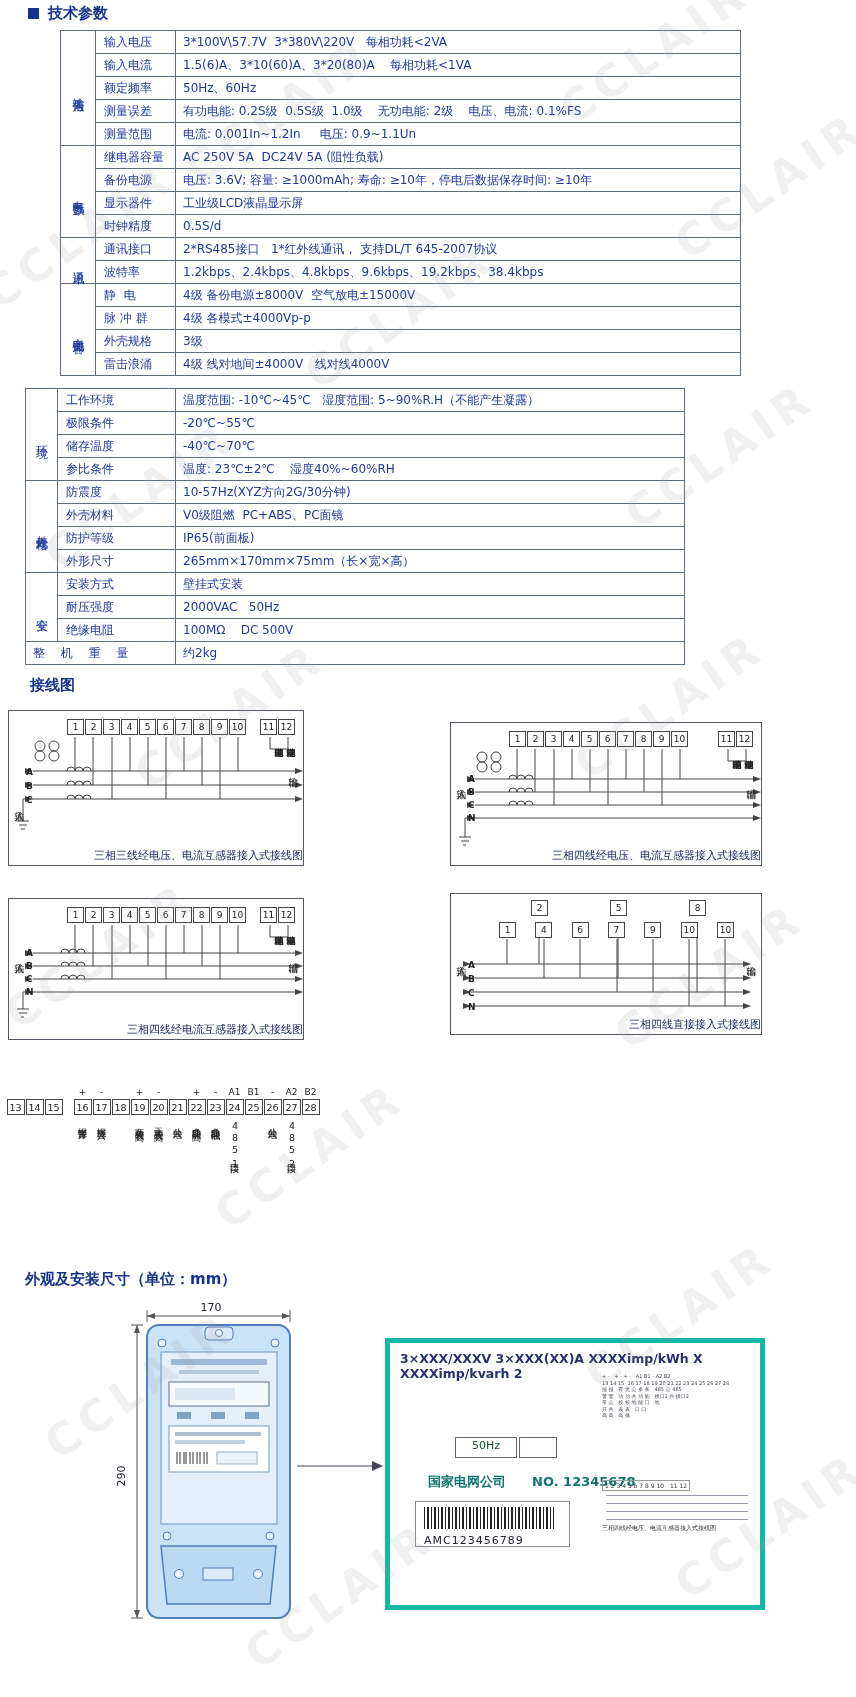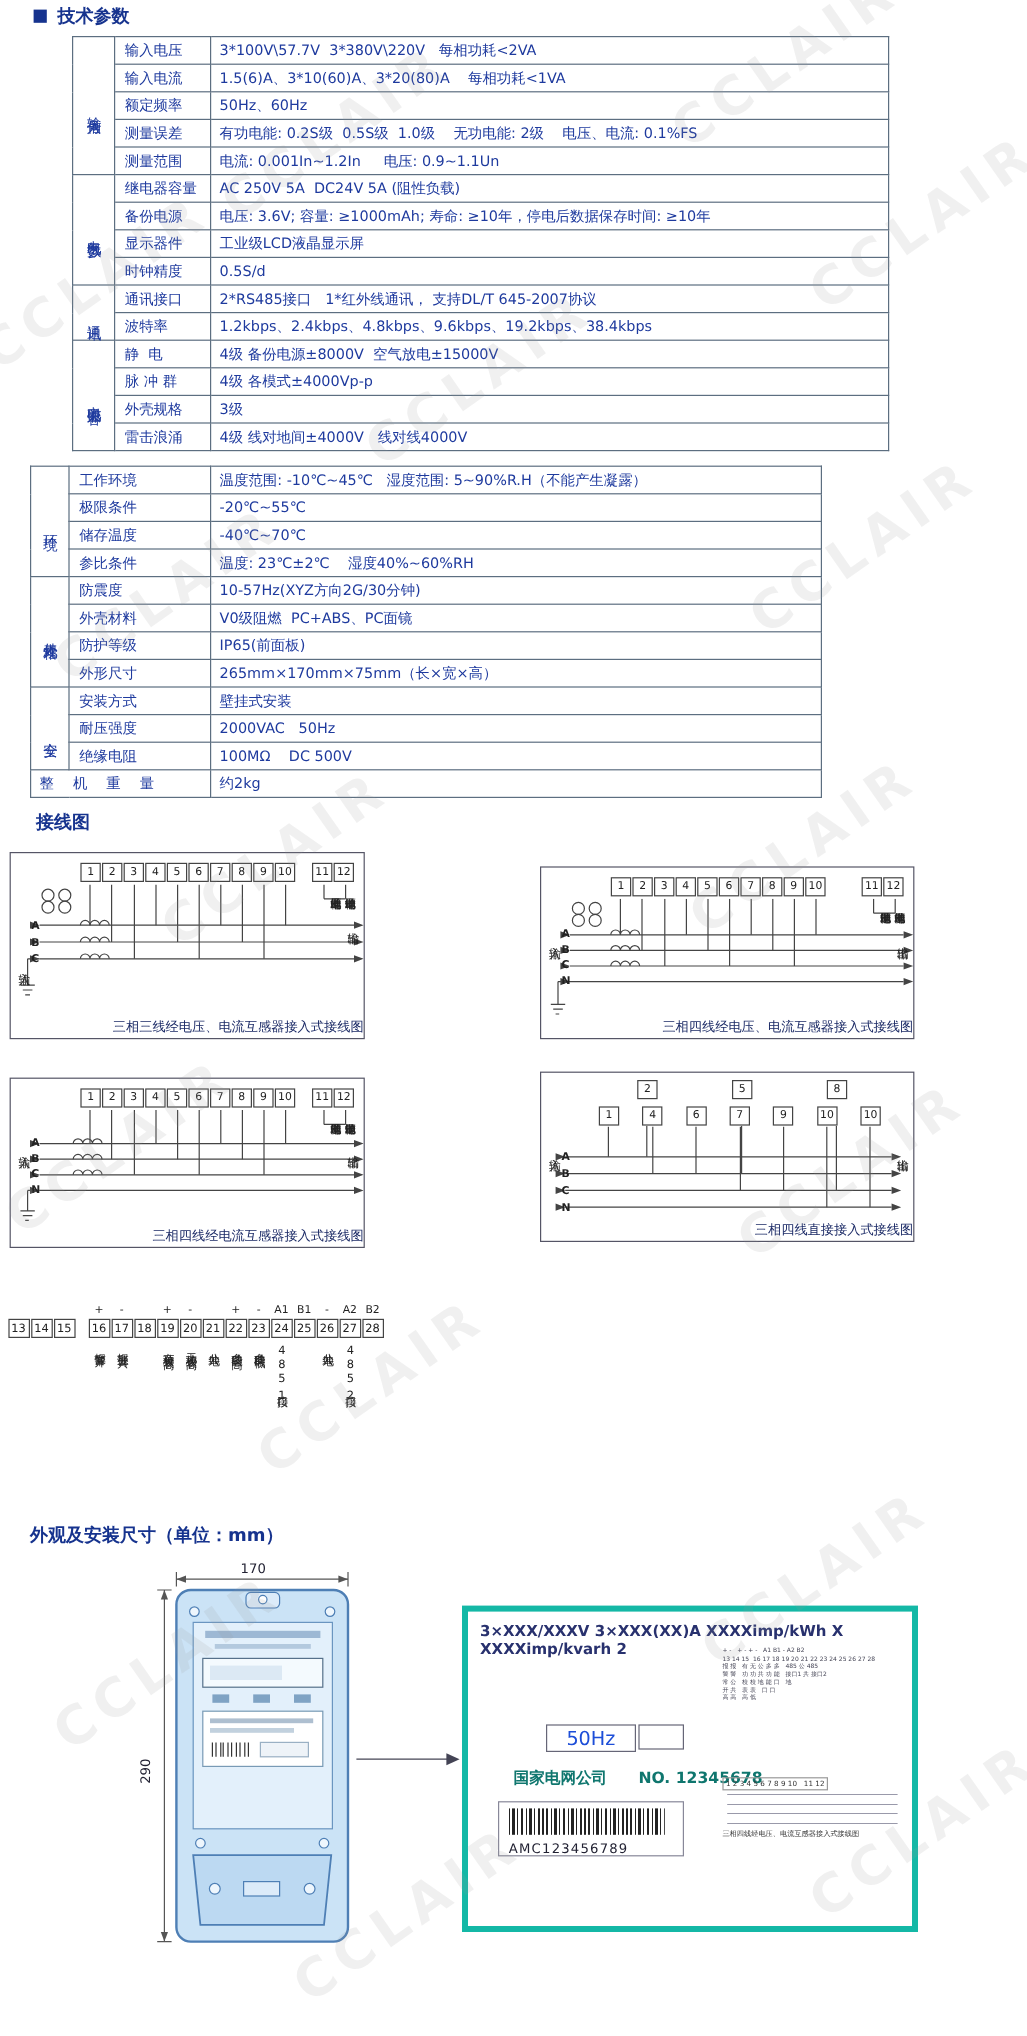--- a/index.html
+++ b/index.html
@@ -61,21 +61,21 @@
         font-size:9.5px;display:flex;align-items:center;justify-content:center}
   .tlab{margin-top:5px;writing-mode:vertical-lr;text-orientation:upright;font-size:9.5px;
         color:#222;letter-spacing:1px;height:92px;line-height:12px}
   
   .meter-fig{position:absolute;z-index:2;left:105px;top:1300px}
   .link-arrow{position:absolute;z-index:2;left:295px;top:1458px}
   .nameplate{position:absolute;z-index:2;left:385px;top:1338px;width:380px;height:272px;
              border:5px solid #14b8a6;background:#fff}
   .np-title{position:absolute;left:10px;top:8px;right:8px;font-size:12.5px;color:#28316e;font-weight:bold}
   .np-freq-row{position:absolute;left:65px;top:94px;display:flex}
-  .np-freq{border:1px solid #667;padding:1px 16px;font-size:16px;color:#1d4ed8}
+  .np-freq{border:1px solid #667;padding:1px 16px;font-size:11px;color:#14532d}
   .np-box-empty{border:1px solid #667;width:38px;height:21px;margin-left:2px}
   .np-company{position:absolute;left:38px;top:130px;font-size:13px;color:#0f766e;font-weight:bold}
   .np-serial{margin-left:26px}
   .np-codebox{position:absolute;left:25px;top:158px;width:155px;height:46px;border:1px solid #889;padding:5px 8px}
   .np-barcode{width:130px;height:22px;background:repeating-linear-gradient(90deg,#222 0 1px,transparent 1px 3px,#222 3px 5px,transparent 5px 7px)}
   .np-code{margin-top:5px;font-size:11px;color:#223;letter-spacing:1px}
   .np-mini1{position:absolute;right:8px;top:30px;width:150px;color:#445}
   .np-mini1 .mini-line{font-size:5px;line-height:6.5px;white-space:pre}
   .np-mini2{position:absolute;right:8px;top:130px;width:150px;color:#445}
   .np-mini2-strip{border:1px solid #999;font-size:6px;padding:1px 2px;color:#333;white-space:pre;display:inline-block}

